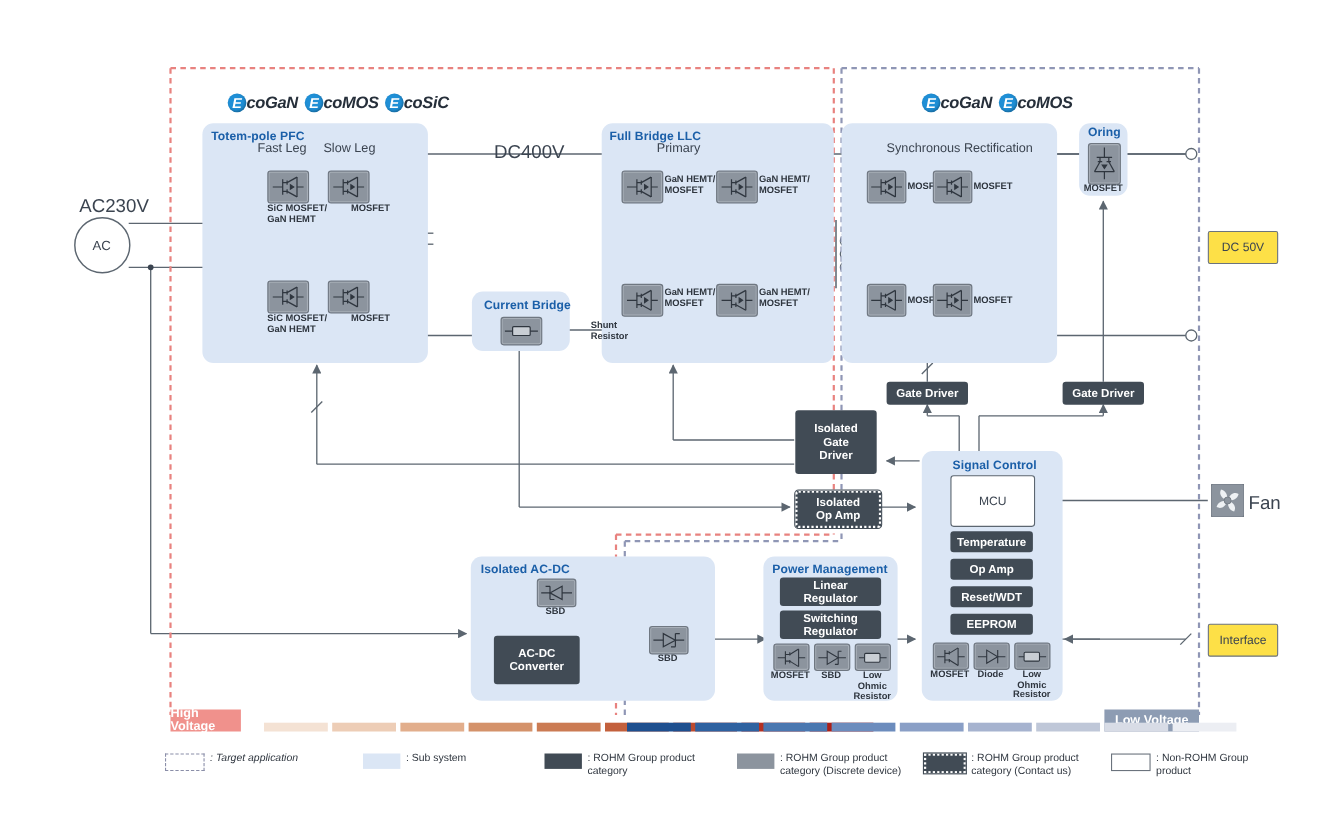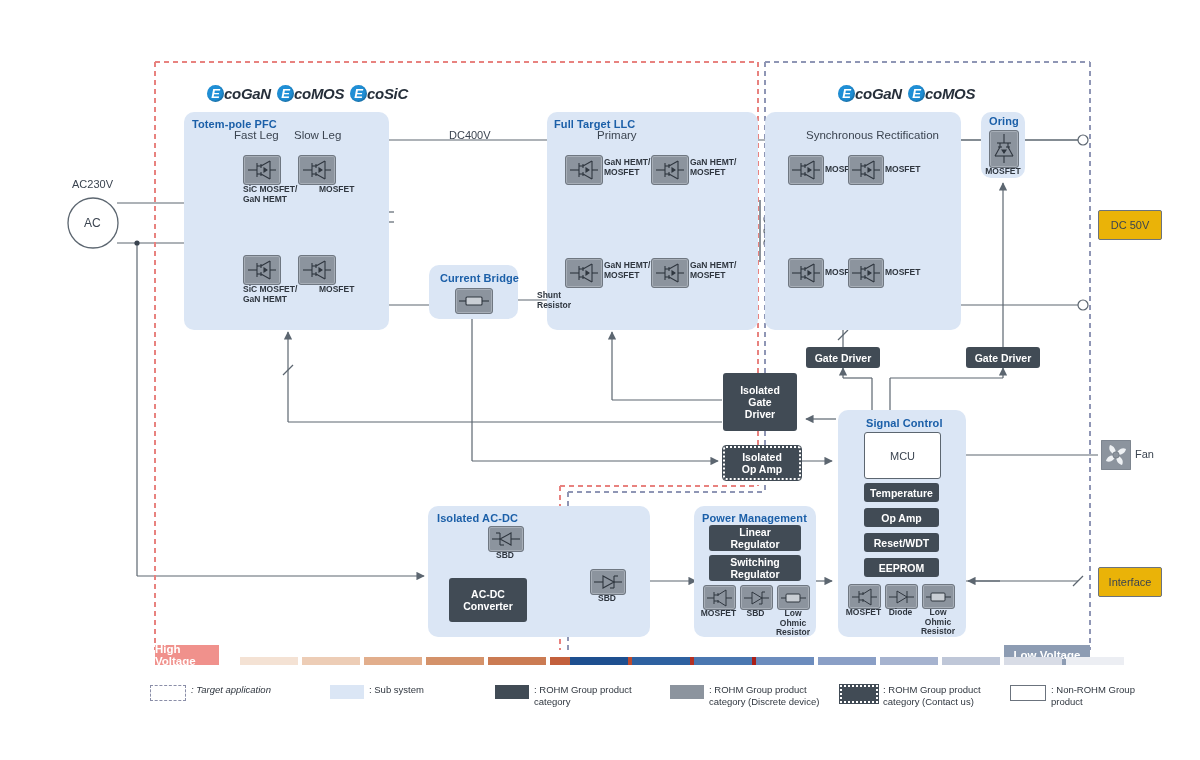--- a/index.html
+++ b/index.html
@@ -24,21 +24,21 @@
   .dev-cap.ctr{text-align:center;}
 
   
   .blk{position:absolute;background:#414b55;border-radius:3px;color:#fff;
        font-size:10.5px;font-weight:bold;display:flex;align-items:center;
        justify-content:center;text-align:center;line-height:12px;}
   .blk.dotted{background:#414b55;border:2px dotted #ffffff;outline:1px solid #414b55;}
   .blk.white{background:#ffffff;color:#3b4450;border:1px solid #5c6670;font-weight:normal;}
 
   
-  .obox{position:absolute;background:#eab308;border:1px solid #6b737d;border-radius:2px;
+  .obox{position:absolute;background:#fde047;border:1px solid #6b737d;border-radius:2px;
         font-size:11px;display:flex;align-items:center;justify-content:center;
         color:#3b4450;}
 
   
   .eco{position:absolute;display:flex;align-items:center;gap:1px;}
   .eco .badge{width:17px;height:17px;border-radius:50%;background:#1f8fd6;color:#fff;
               font-size:13px;font-weight:bold;font-style:italic;display:flex;
               align-items:center;justify-content:center;line-height:1;
               box-shadow:inset -1px -1px 2px rgba(0,0,0,.25);}
   .eco .word{font-size:15px;font-weight:bold;font-style:italic;color:#262f3a;
@@ -58,21 +58,21 @@
   .lg-item{position:absolute;display:flex;align-items:flex-start;gap:5px;}
   .lg-sw{width:34px;height:14px;flex:0 0 auto;margin-top:1px;}
   .lg-sw.dash{border:1.5px dashed #8a8ea8;background:#fff;}
   .lg-sw.sub{background:#dbe6f5;}
   .lg-sw.dark{background:#414b55;}
   .lg-sw.grey{background:#8c949e;}
   .lg-sw.dots{background:#414b55;border:2px dotted #fff;outline:1px solid #414b55;}
   .lg-sw.plain{background:#fff;border:1px solid #6b737d;}
   .lg-tx{font-size:9.5px;line-height:11.5px;color:#2f363f;white-space:pre-line;}
 
-  .node-lbl{position:absolute;font-size:11px;color:#3b4450;white-space:nowrap;}
+  .node-lbl{position:absolute;font-size:17px;color:#3b4450;white-space:nowrap;}
 </style>
 </head>
 <body>
 
 <svg class="layer">
   <defs>
     <marker id="arr" viewBox="0 0 10 10" refX="9" refY="5" markerWidth="7" markerHeight="7" orient="auto-start-reverse">
       <path d="M0,0 L10,5 L0,10 z" fill="#5c6670"></path>
     </marker>
   </defs>
@@ -256,21 +256,21 @@
 <div class="panel" style="left:184px;top:112px;width:205px;height:218px;"></div>
 <div class="panel-title" style="left:192px;top:118px;">Totem-pole PFC</div>
 <div class="sub-label big" style="left:234px;top:129px;">Fast Leg</div>
 <div class="sub-label big" style="left:294px;top:129px;text-align:center;">Slow Leg</div>
 
 <div class="panel" style="left:429px;top:265px;width:89px;height:54px;"></div>
 <div class="panel-title" style="left:440px;top:272px;">Current Bridge</div>
 
 <div class="panel" style="left:547px;top:112px;width:211px;height:218px;"></div>
 <div class="panel" style="left:765px;top:112px;width:196px;height:218px;"></div>
-<div class="panel-title" style="left:554px;top:118px;">Full Target LLC</div>
+<div class="panel-title" style="left:554px;top:118px;">Full Bridge LLC</div>
 <div class="sub-label big" style="left:597px;top:129px;">Primary</div>
 <div class="sub-label big" style="left:806px;top:129px;">Synchronous Rectification</div>
 
 <div class="panel" style="left:981px;top:112px;width:44px;height:66px;"></div>
 <div class="panel-title" style="left:989px;top:115px;">Oring</div>
 
 <div class="panel" style="left:428px;top:506px;width:222px;height:131px;"></div>
 <div class="panel-title" style="left:437px;top:512px;">Isolated AC-DC</div>
 
 <div class="panel" style="left:694px;top:506px;width:122px;height:131px;"></div>

